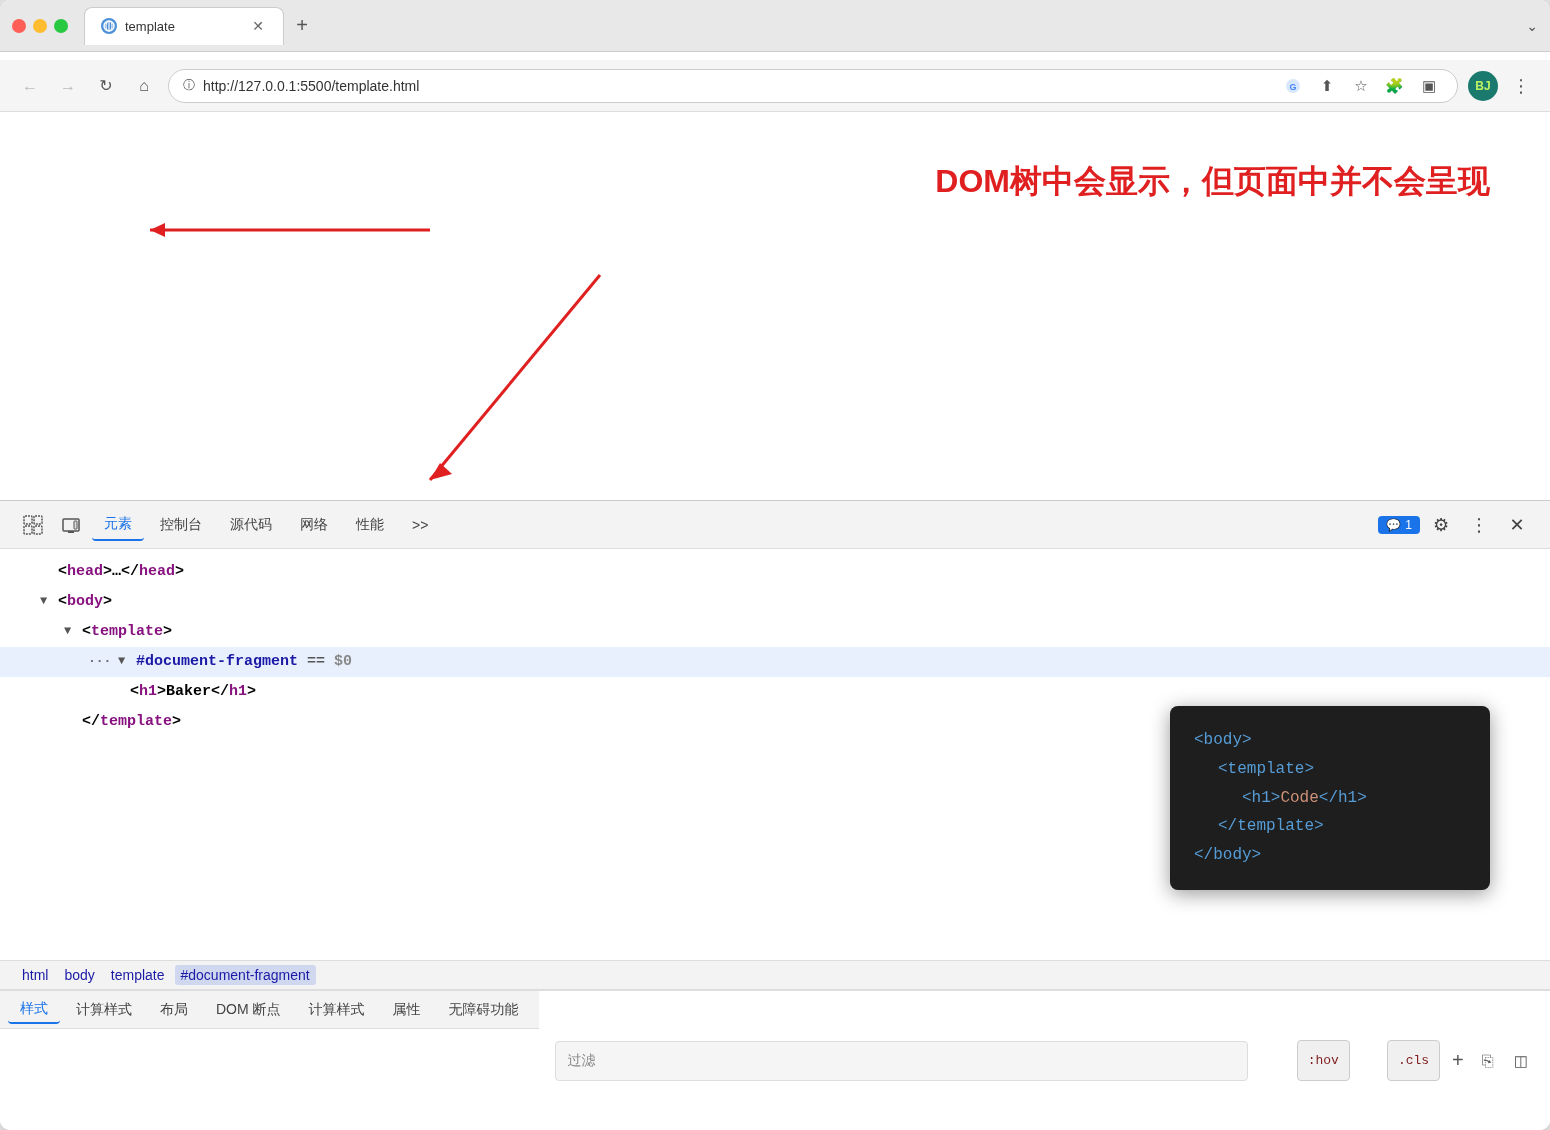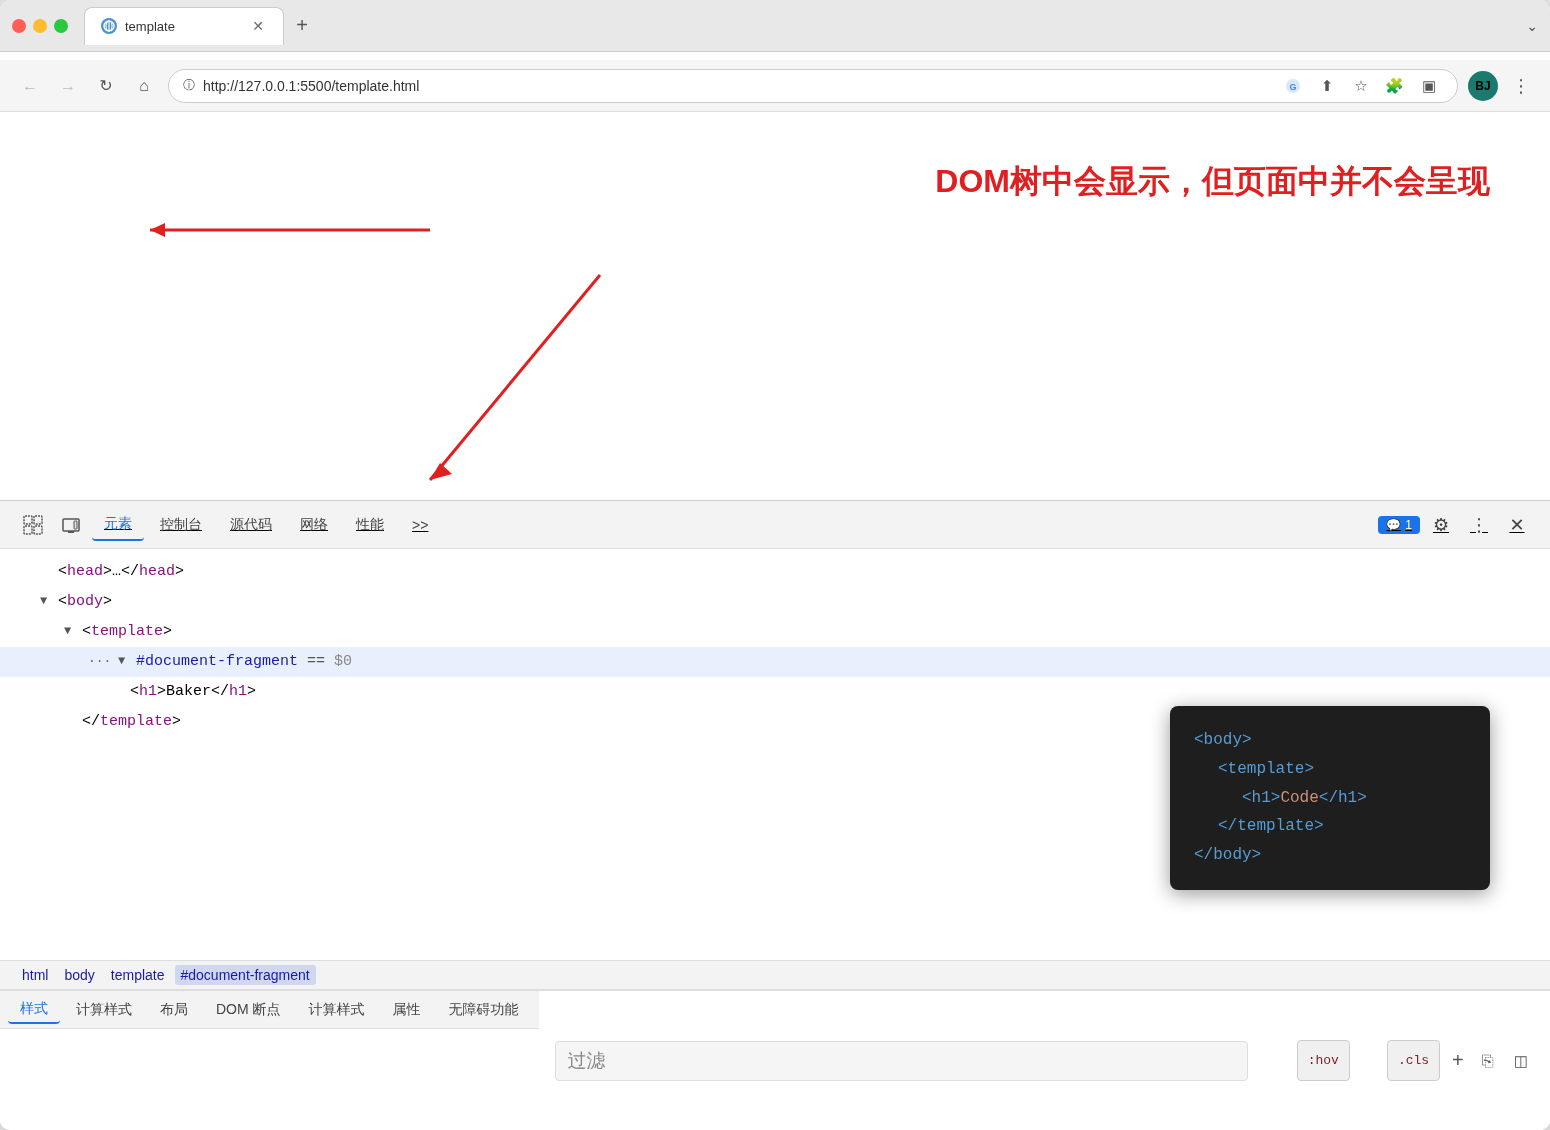--- a/index.html
+++ b/index.html
@@ -169,21 +169,21 @@
       color: #555;
       font-size: 15px;
       cursor: pointer;
       border-radius: 50%;
     }
     .avatar-btn {
       width: 30px;
       height: 30px;
       border-radius: 50%;
       background: #1a7a6e;
-      color: #000000;
+      color: #bef264;
       display: flex;
       align-items: center;
       justify-content: center;
       font-size: 12px;
       font-weight: bold;
       cursor: pointer;
     }
     .more-btn {
       font-size: 18px;
       color: #555;
@@ -221,21 +221,20 @@
     
     .devtools-toolbar {
       background: #f3f3f3;
       height: 48px;
       display: flex;
       align-items: center;
       padding: 0 16px;
       gap: 4px;
       border-bottom: 1px solid #ddd;
       flex-shrink: 0;
-      text-decoration: underline;
     }
     .dt-tool-btn {
       width: 34px;
       height: 34px;
       display: flex;
       align-items: center;
       justify-content: center;
       color: #444;
       font-size: 16px;
       cursor: pointer;
@@ -287,20 +286,21 @@
       background: #fff;
     }
     .dom-line {
       padding: 3px 16px 3px 16px;
       line-height: 1.6;
       white-space: nowrap;
       display: flex;
       align-items: center;
       gap: 0;
       min-height: 28px;
+      font-weight: bold;
     }
     .dom-line.selected {
       background: #e8f0fe;
     }
     .dom-ellipsis {
       width: 30px;
       color: #666;
       font-size: 13px;
       flex-shrink: 0;
     }
@@ -387,21 +387,21 @@
     }
     .filter-box {
       flex: 1;
       background: #f5f5f5;
       border: 1px solid #ddd;
       border-radius: 4px;
       height: 40px;
       display: flex;
       align-items: center;
       padding: 0 12px;
-      font-size: 19px;
+      font-size: 14px;
       color: #888;
     }
     .styles-actions {
       display: flex;
       gap: 8px;
       align-items: center;
     }
     .s-action-btn {
       font-size: 15px;
       color: #555;

